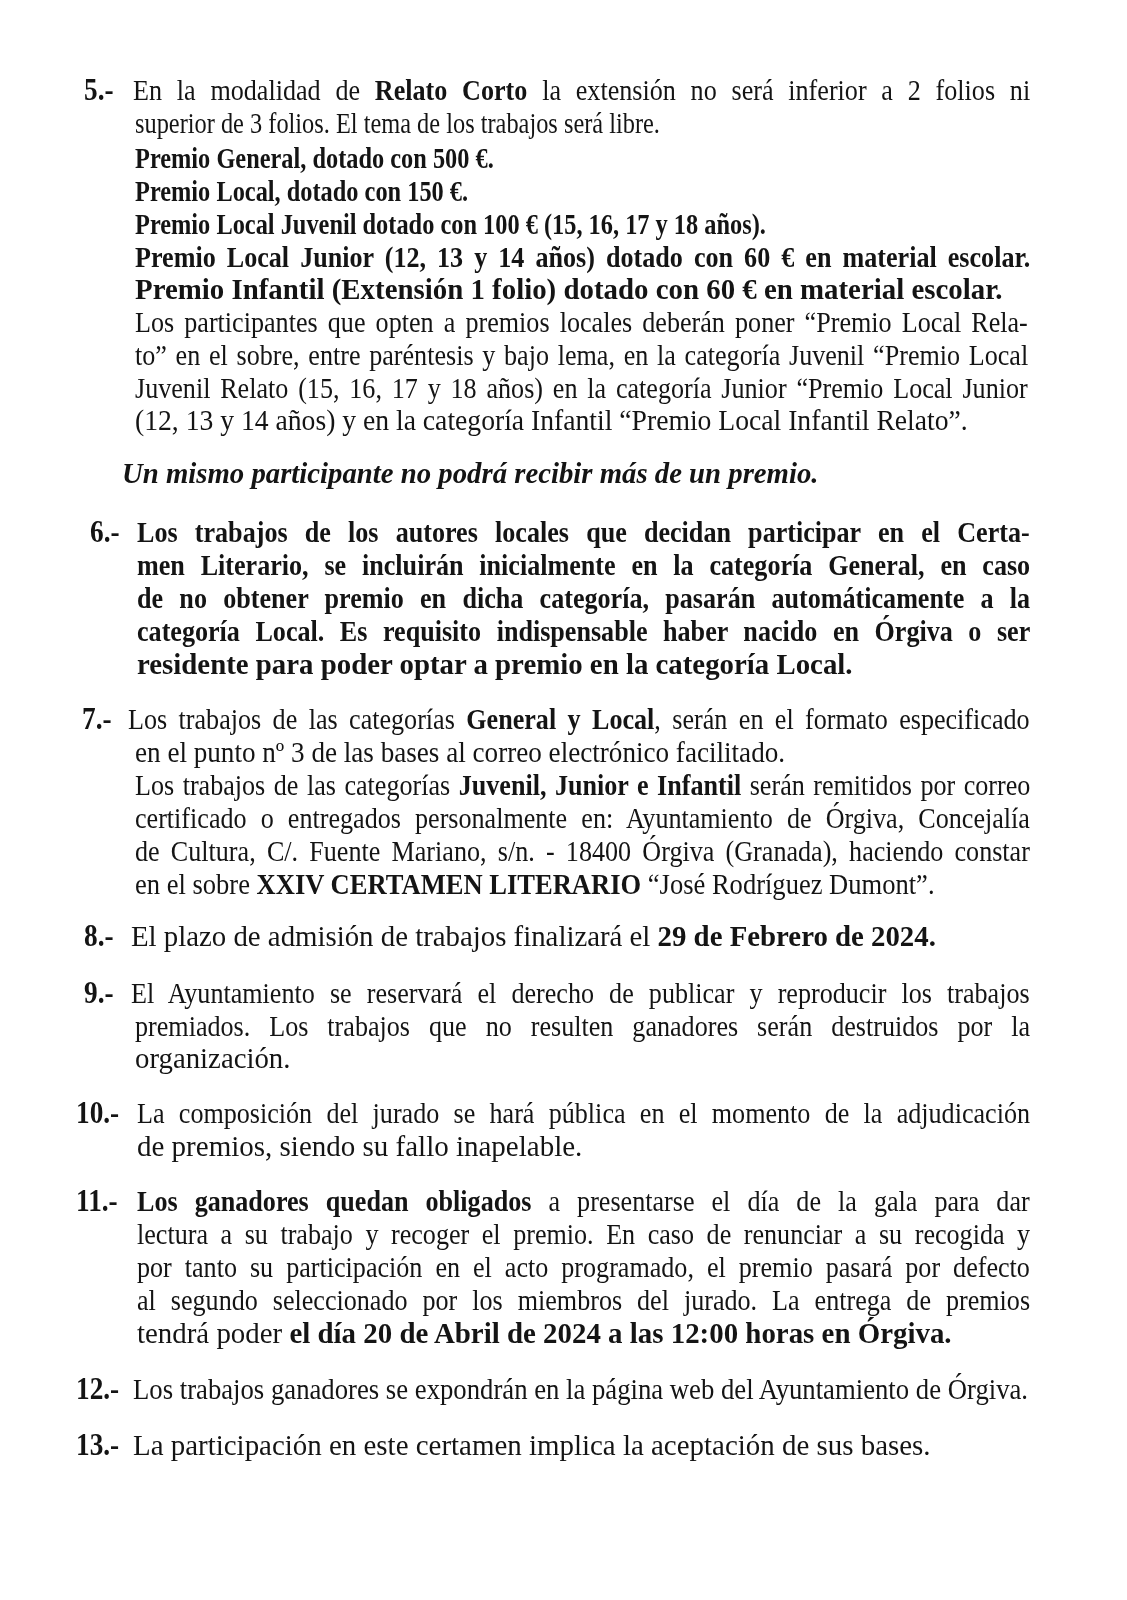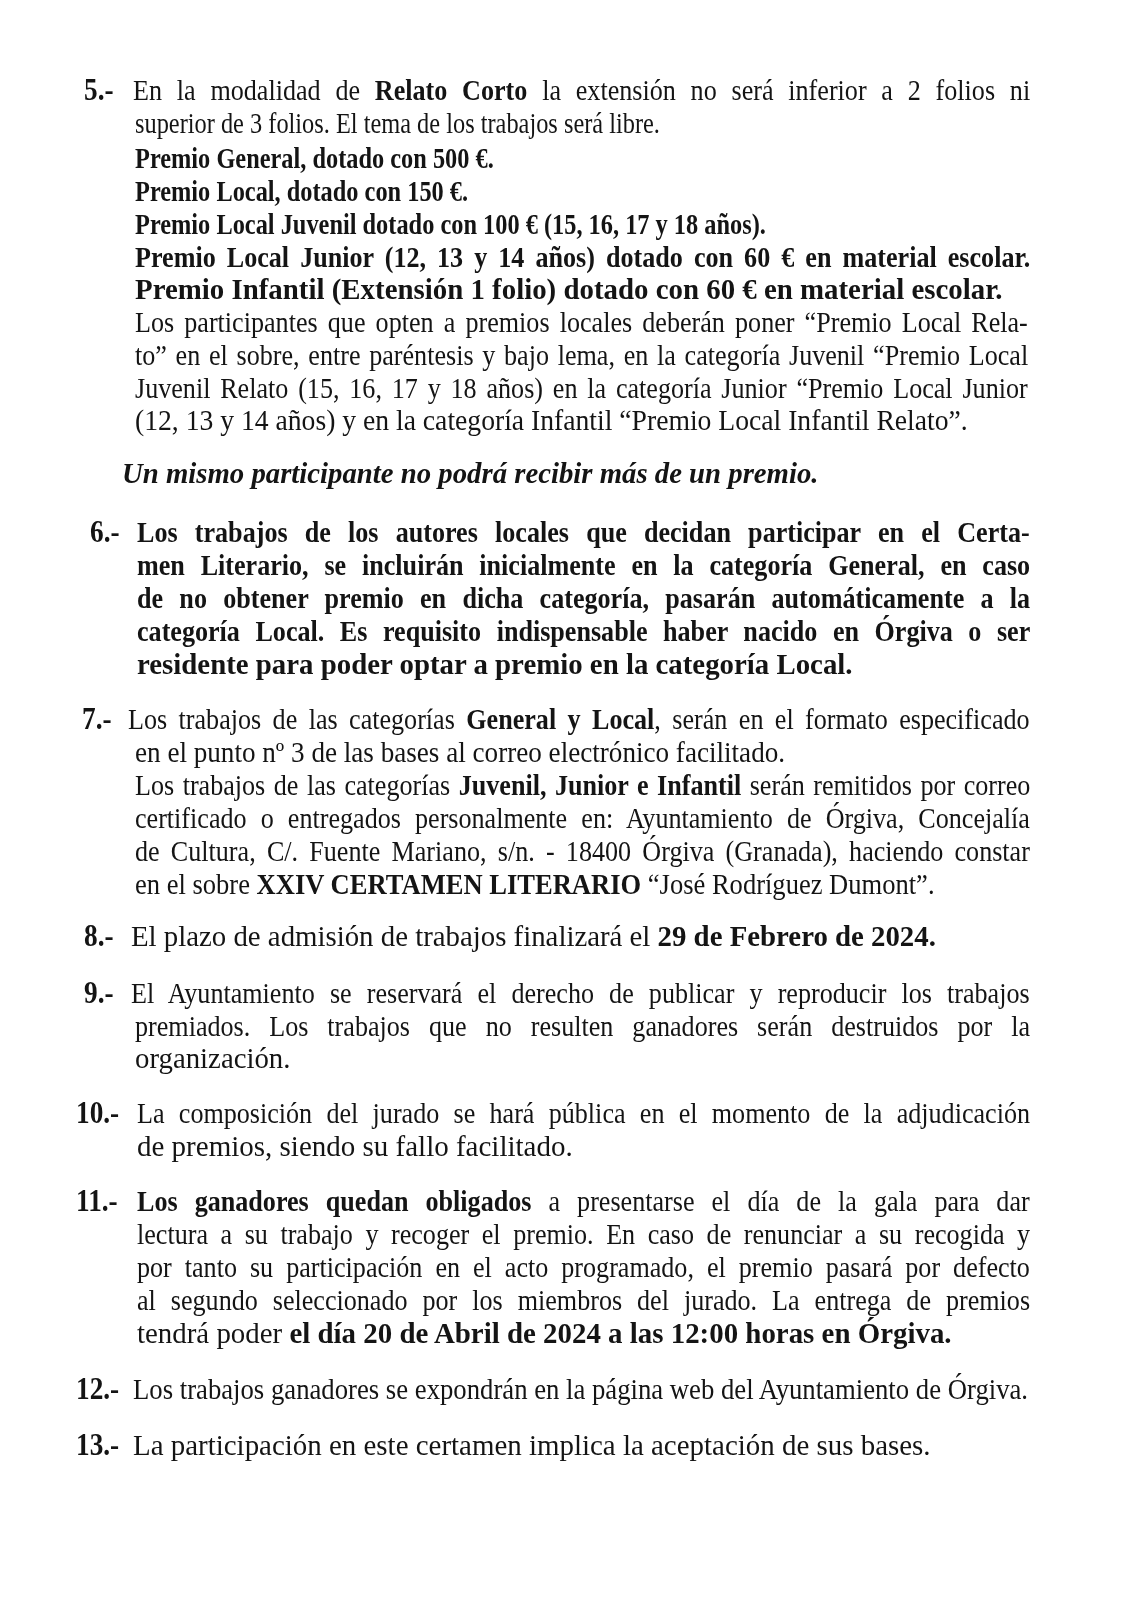--- a/index.html
+++ b/index.html
@@ -68,21 +68,21 @@
   <div>
     <span class="line num" style="left: 84px; top: 977px; transform: scaleX(0.88);">9.-</span>
     <div class="line" style="left: 131px; top: 977px; transform: scaleX(0.9); word-spacing: 9.53535px;"><span>El Ayuntamiento se reservará el derecho de publicar y reproducir los trabajos</span></div>
     <div class="line" style="left: 135px; top: 1010px; transform: scaleX(0.9); word-spacing: 13.8444px;"><span>premiados. Los trabajos que no resulten ganadores serán destruidos por la</span></div>
     <div class="line" style="left: 135px; top: 1042px; transform: scaleX(0.99359);"><span>organización.</span></div>
   </div>
 
   <div>
     <span class="line num" style="left: 76px; top: 1097px; transform: scaleX(0.88);">10.-</span>
     <div class="line" style="left: 137px; top: 1097px; transform: scaleX(0.9); word-spacing: 8.60185px;"><span>La composición del jurado se hará pública en el momento de la adjudicación</span></div>
-    <div class="line" style="left: 137px; top: 1130px; transform: scaleX(1);"><span>de premios, siendo su fallo facilitado.</span></div>
+    <div class="line" style="left: 137px; top: 1130px; transform: scaleX(1);"><span>de premios, siendo su fallo inapelable.</span></div>
   </div>
 
   <div>
     <span class="line num" style="left: 76px; top: 1185px; transform: scaleX(0.88);">11.-</span>
     <div class="line" style="left: 137px; top: 1185px; transform: scaleX(0.9); word-spacing: 11.6852px;"><span class="b">Los ganadores quedan obligados</span><span> a presentarse el día de la gala para dar</span></div>
     <div class="line" style="left: 137px; top: 1218px; transform: scaleX(0.9); word-spacing: 6.68148px;"><span>lectura a su trabajo y recoger el premio. En caso de renunciar a su recogida y</span></div>
     <div class="line" style="left: 137px; top: 1251px; transform: scaleX(0.9); word-spacing: 7.18519px;"><span>por tanto su participación en el acto programado, el premio pasará por defecto</span></div>
     <div class="line" style="left: 137px; top: 1284px; transform: scaleX(0.9); word-spacing: 9.38384px;"><span>al segundo seleccionado por los miembros del jurado. La entrega de premios</span></div>
     <div class="line" style="left: 137px; top: 1317px; transform: scaleX(0.996301);"><span>tendrá poder </span><span class="b">el día 20 de Abril de 2024 a las 12:00 horas en Órgiva.</span></div>
   </div>

